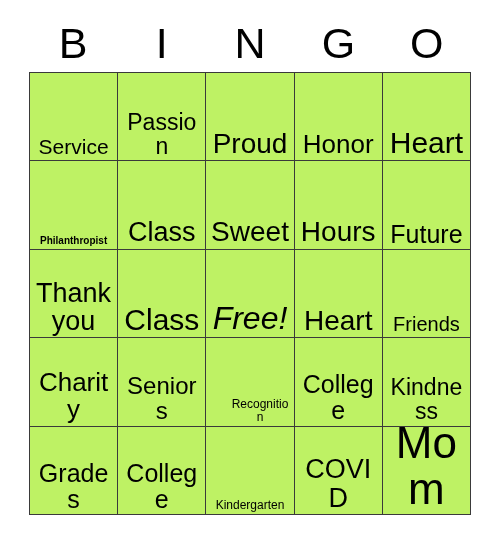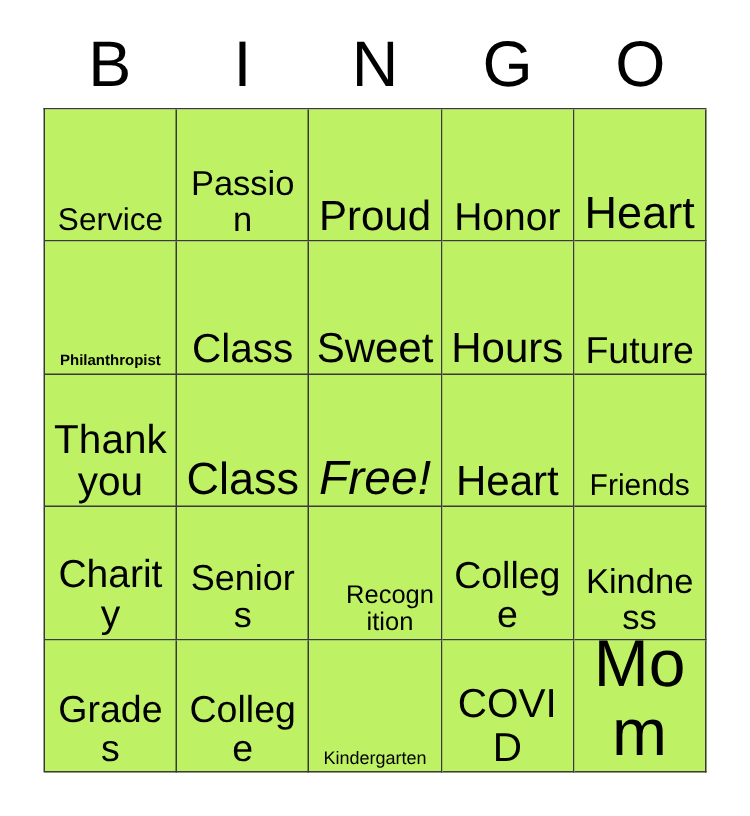--- a/index.html
+++ b/index.html
@@ -81,21 +81,21 @@
     text-align: center;
     line-height: 1.05;
     word-break: break-word;
     width: 100%;
     font-weight: 400;
   }
 
   
   .fs-10 { font-size: 10px; font-weight: bold; }
   .fs-12 { font-size: 12px; }
-  .fs-13 { font-size: 17px; margin-left: 20px; }
+  .fs-13 { font-size: 12px; margin-left: 20px; }
   .fs-19 { font-size: 23px; }
   .fs-20 { font-size: 20px; }
   .fs-21 { font-size: 21px; }
   .fs-24 { font-size: 24px; }
   .fs-25 { font-size: 25px; }
   .fs-26 { font-size: 26px; margin-top: 44px; }
   .fs-27 { font-size: 27px; }
   .fs-28 { font-size: 28px; }
   .fs-30 { font-size: 30px; }
   .fs-32 { font-size: 32px; font-style: italic; }

